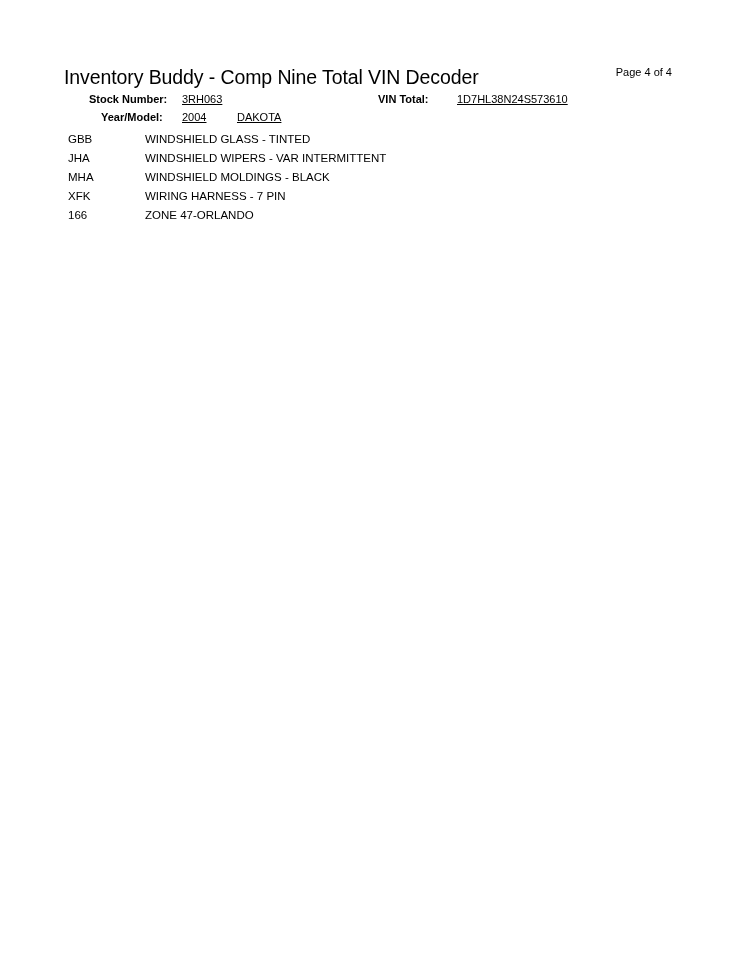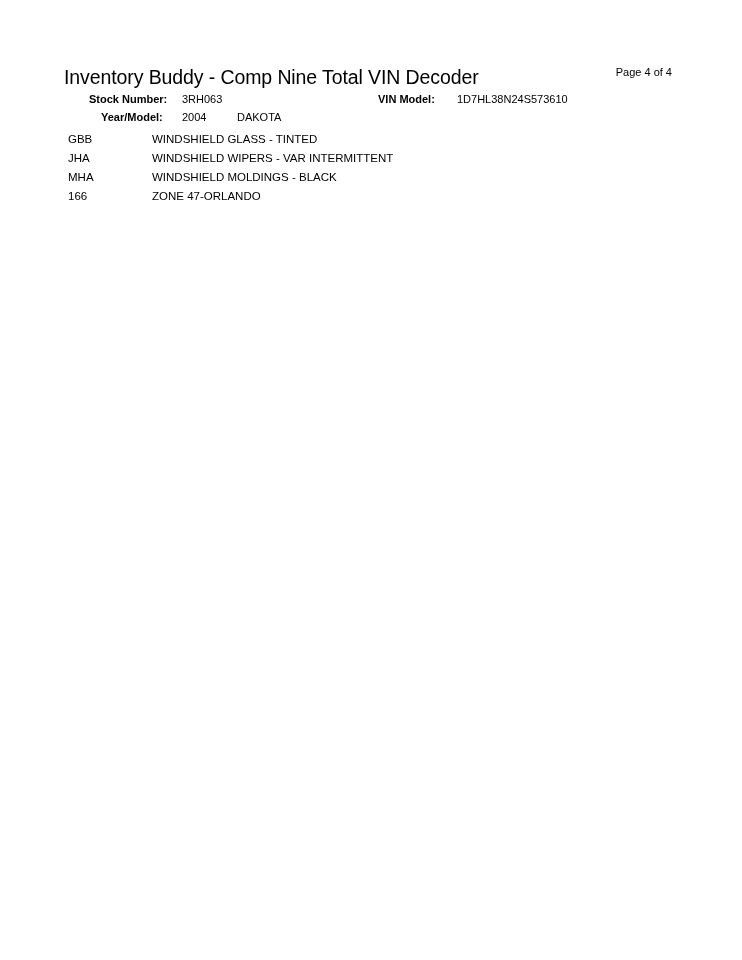--- a/index.html
+++ b/index.html
@@ -49,20 +49,21 @@
     position: absolute;
     font-size: 11px;
     font-weight: bold;
     white-space: nowrap;
   }
   .meta-value {
     position: absolute;
     font-size: 11px;
     font-weight: normal;
     white-space: nowrap;
+    text-decoration: underline;
   }
   .lbl-stock   { left: 89px;  top: 0px; }
   .val-stock   { left: 182px; top: 0px; }
   .lbl-vin     { left: 378px; top: 0px; }
   .val-vin     { left: 457px; top: 0px; }
   .lbl-year    { left: 101px; top: 18px; }
   .val-year    { left: 182px; top: 18px; }
   .val-model   { left: 237px; top: 18px; }
 
   .options {
@@ -78,40 +79,40 @@
   }
   .opt-code {
     position: absolute;
     left: 68px;
     top: 0;
     font-size: 11.5px;
     white-space: nowrap;
   }
   .opt-desc {
     position: absolute;
-    left: 152px;
+    left: 145px;
     top: 0;
     font-size: 11.5px;
     white-space: nowrap;
   }
 </style>
 </head>
 <body>
 
 <div class="page">
 
   <div class="title">Inventory Buddy - Comp Nine Total VIN Decoder</div>
 
   <div class="page-indicator">Page 4 of 4</div>
 
   <div class="meta">
     <span class="meta-label lbl-stock">Stock Number:</span>
     <span class="meta-value val-stock">3RH063</span>
 
-    <span class="meta-label lbl-vin">VIN Model:</span>
+    <span class="meta-label lbl-vin">VIN Total:</span>
     <span class="meta-value val-vin">1D7HL38N24S573610</span>
 
     <span class="meta-label lbl-year">Year/Model:</span>
     <span class="meta-value val-year">2004</span>
     <span class="meta-value val-model">DAKOTA</span>
   </div>
 
   <div class="options">
     <div class="opt-row">
       <span class="opt-code">GBB</span>
@@ -119,18 +120,22 @@
     </div>
     <div class="opt-row">
       <span class="opt-code">JHA</span>
       <span class="opt-desc">WINDSHIELD WIPERS - VAR INTERMITTENT</span>
     </div>
     <div class="opt-row">
       <span class="opt-code">MHA</span>
       <span class="opt-desc">WINDSHIELD MOLDINGS - BLACK</span>
     </div>
     <div class="opt-row">
+      <span class="opt-code">XFK</span>
+      <span class="opt-desc">WIRING HARNESS - 7 PIN</span>
+    </div>
+    <div class="opt-row">
       <span class="opt-code">166</span>
       <span class="opt-desc">ZONE 47-ORLANDO</span>
     </div>
   </div>
 
 </div>
 
 </body></html>

